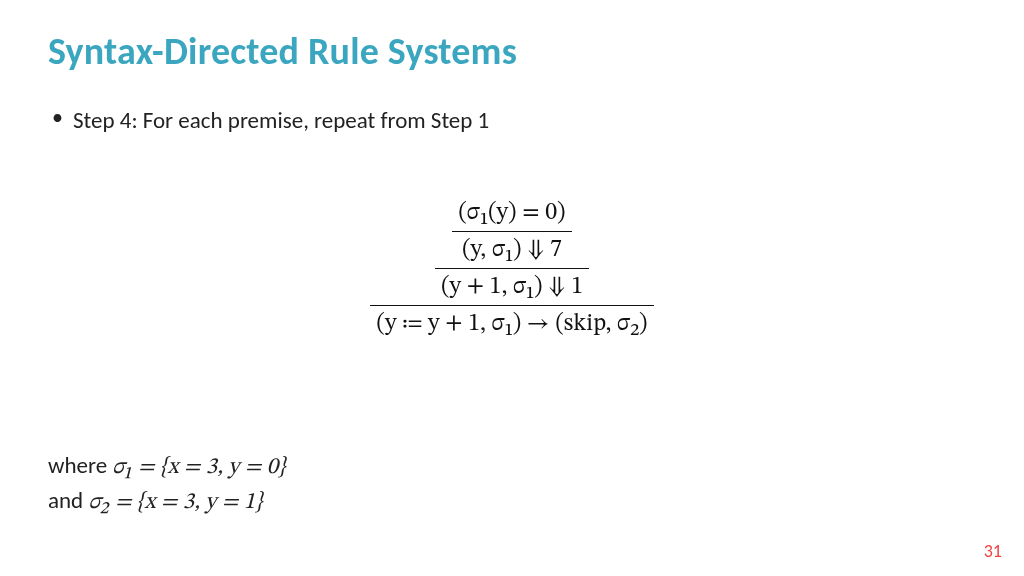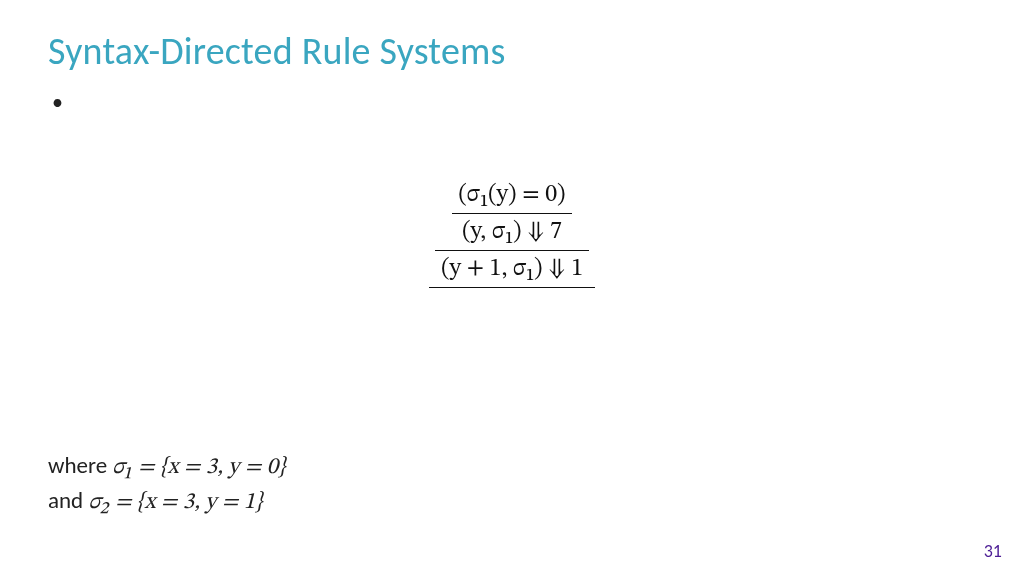--- a/index.html
+++ b/index.html
@@ -15,22 +15,22 @@
   .slide {
     width: 1024px;
     height: 576px;
     box-sizing: border-box;
     padding: 28px 48px 24px 48px;
     position: relative;
   }
   .title {
     color: #3aa6c0;
     font-size: 38px;
-    font-weight: 400;
-    margin: 0 0 20px 0;
+    font-weight: 700;
+    margin: 0 0 32px 0;
     letter-spacing: 0.2px;
   }
   .bullet-line {
     font-size: 23px;
     color: #222;
     margin: 0 0 0 4px;
     display: flex;
     align-items: center;
   }
   .bullet-dot {
@@ -85,33 +85,34 @@
   }
   .footer-text .mathy {
     font-family: "Cambria Math", "STIX Two Math", "Times New Roman", serif;
     font-style: italic;
     text-align: right;
   }
   .page-num {
     position: absolute;
     right: 22px;
     bottom: 14px;
-    color: #4c1d95;
+    color: #ef4444;
     font-size: 18px;
   }
 </style>
 </head>
 <body>
 
 <div class="slide">
 
   <h1 class="title">Syntax-Directed Rule Systems</h1>
 
   <div class="bullet-line">
     <span class="bullet-dot">•</span>
+    <span>Step 4: For each premise, repeat from Step 1</span>
   </div>
 
   <div class="derivation-block">
 
     <div class="frac">
       <div class="frac-num">
         
         <div class="frac">
           <div class="frac-num">
 
@@ -121,20 +122,21 @@
                 <div class="frac-bar"></div>
                 <div class="frac-den">(y, σ₁) ⇓ 7</div>
               </div>
             </div>
           </div>
           <div class="frac-bar"></div>
           <div class="frac-den">(y + 1, σ₁) ⇓ 1</div>
         </div>
       </div>
       <div class="frac-bar"></div>
+      <div class="frac-den">(y ≔ y + 1, σ₁) → (skip, σ₂)</div>
     </div>
   </div>
 
   <div class="footer-text">
     <div>
       <span>where </span><span class="mathy">σ₁ = {x = 3, y = 0}</span>
     </div>
     <div>
       <span>and </span><span class="mathy">σ₂ = {x = 3, y = 1}</span>
     </div>

